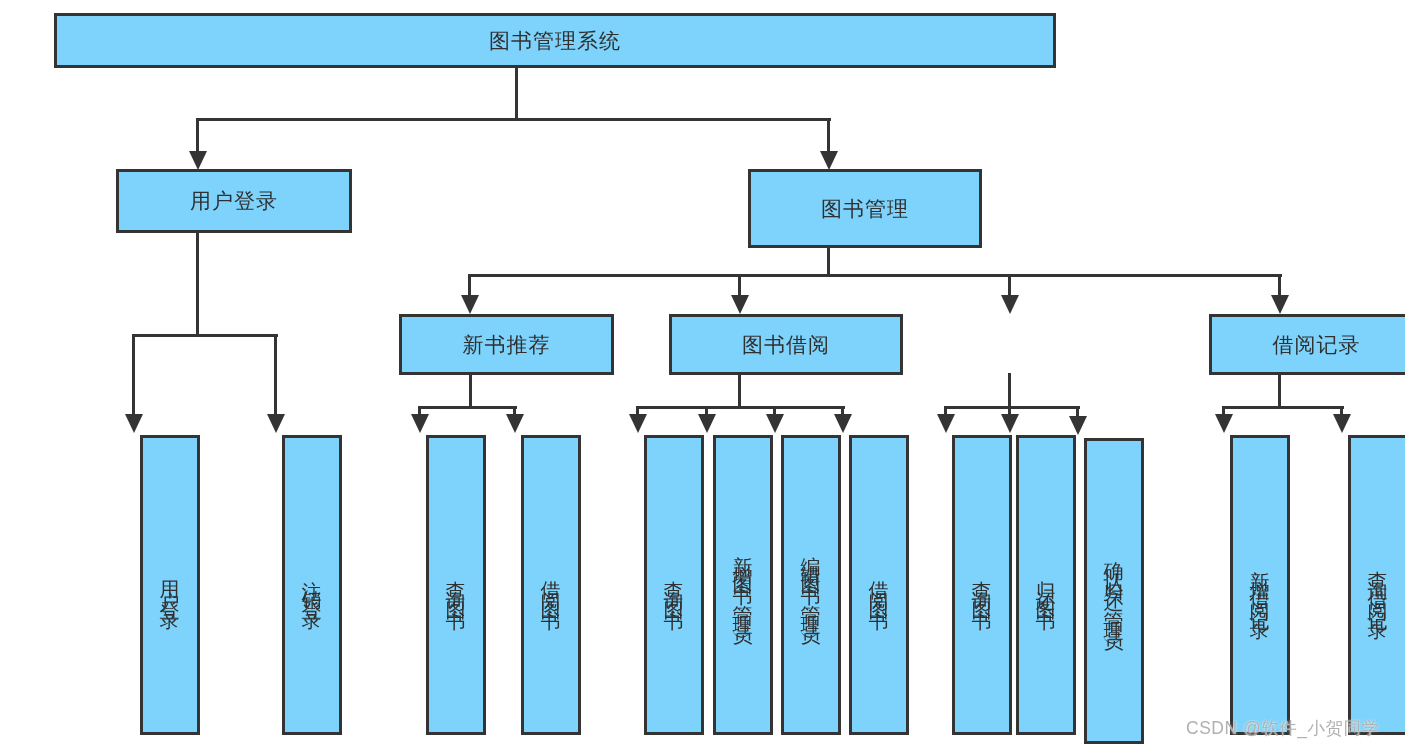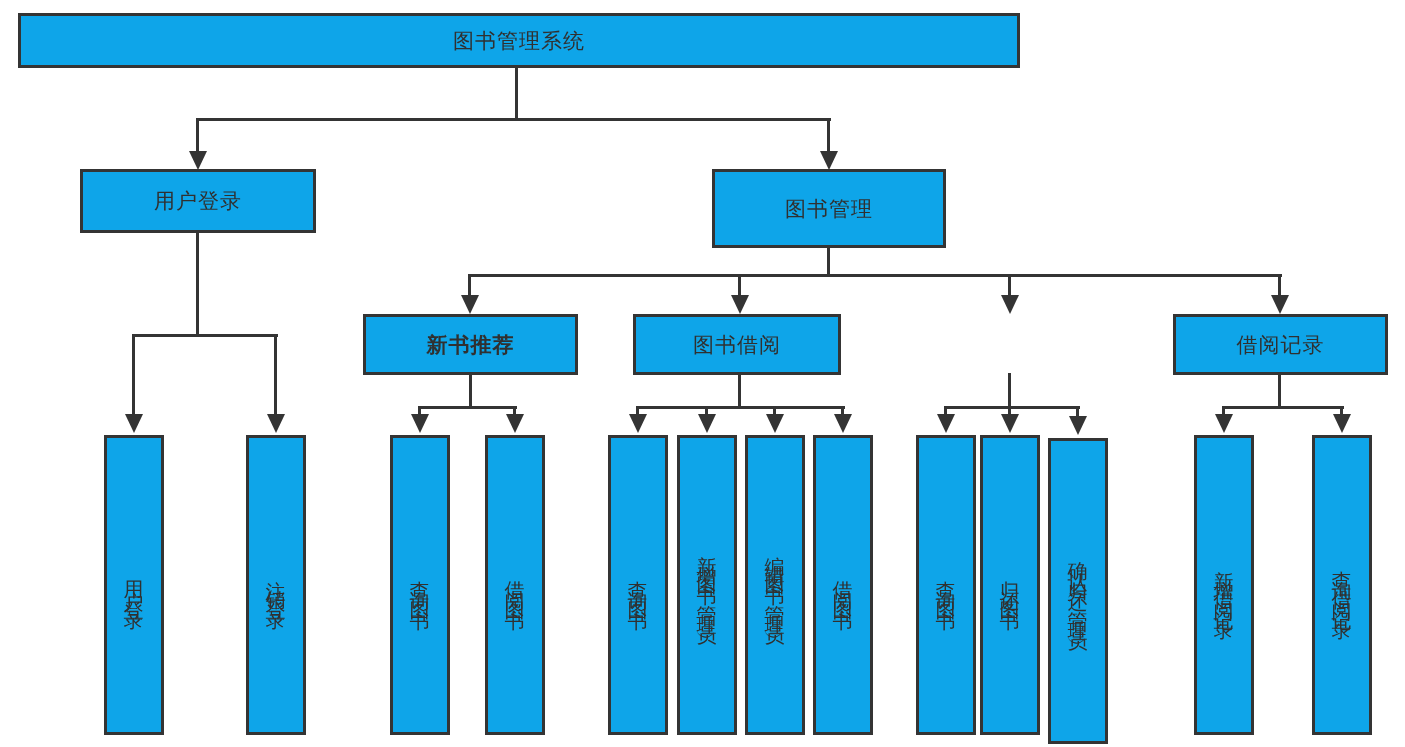--- a/index.html
+++ b/index.html
@@ -1,22 +1,22 @@
 <!DOCTYPE html>
 <html><head>
 <meta charset="utf-8">
 <style>
   html,body{margin:0;padding:0;background:#ffffff;}
   #canvas{
     position:relative;width:1405px;height:747px;background:#ffffff;overflow:hidden;
     font-family:"Liberation Sans","DejaVu Sans",sans-serif;color:#303030;
   }
   .box{
-    position:absolute;background:#0ea5e9;border:3px solid #343434;box-sizing:border-box;
-    display:flex;align-items:center;justify-content:center;z-index:2;
+    position:absolute;background:#7dd3fc;border:3px solid #343434;box-sizing:border-box;
+    display:flex;align-items:center;justify-content:center;z-index:2;margin-left:36px;
   }
   .box.hz{font-size:21px;letter-spacing:1px;white-space:nowrap;}
   .box.vt{
     writing-mode:vertical-rl;text-orientation:mixed;
     font-size:20px;letter-spacing:10px;line-height:1;
   }
   .vl{position:absolute;width:3px;background:#343434;z-index:1;}
   .hl{position:absolute;height:3px;background:#343434;z-index:1;}
   .ar{
     position:absolute;width:0;height:0;z-index:1;
@@ -32,22 +32,22 @@
 </head>
 <body>
 
 <div id="canvas">
 
   <div class="box hz" style="left:18px;top:13px;width:1002px;height:55px;">图书管理系统</div>
 
   <div class="box hz" style="left:80px;top:169px;width:236px;height:64px;">用户登录</div>
   <div class="box hz" style="left:712px;top:169px;width:234px;height:79px;">图书管理</div>
 
-  <div class="box hz" style="left:363px;top:314px;width:215px;height:61px;font-weight:bold;">新书推荐</div>
-  <div class="box hz" style="left:633px;top:314px;width:208px;height:61px;">图书借阅</div>
+  <div class="box hz" style="left:363px;top:314px;width:215px;height:61px;">新书推荐</div>
+  <div class="box hz" style="left:633px;top:314px;width:234px;height:61px;">图书借阅</div>
   <div class="box hz" style="left:1173px;top:314px;width:215px;height:61px;">借阅记录</div>
 
   <div class="box vt" style="left:104px;top:435px;width:60px;height:300px;">用户登录</div>
   <div class="box vt" style="left:246px;top:435px;width:60px;height:300px;">注销登录</div>
 
   <div class="box vt" style="left:390px;top:435px;width:60px;height:300px;">查询图书</div>
   <div class="box vt" style="left:485px;top:435px;width:60px;height:300px;">借阅图书</div>
 
   <div class="box vt" style="left:608px;top:435px;width:60px;height:300px;">查询图书</div>
   <div class="box vt" style="left:677px;top:435px;width:60px;height:300px;">新增图书（管理员）</div>
@@ -113,14 +113,15 @@
   <div class="vl" style="left:1076px;top:406px;height:12px;"></div>
   <div class="ar" style="left:1069px;top:416px;"></div>
 
   <div class="vl" style="left:1278px;top:373px;height:35px;"></div>
   <div class="hl" style="left:1222px;top:406px;width:122px;"></div>
   <div class="vl" style="left:1222px;top:406px;height:10px;"></div>
   <div class="ar" style="left:1215px;top:414px;"></div>
   <div class="vl" style="left:1340px;top:406px;height:10px;"></div>
   <div class="ar" style="left:1333px;top:414px;"></div>
 
+  <div class="watermark">CSDN @软件_小贺同学</div>
 
 </div>
 
 </body></html>

